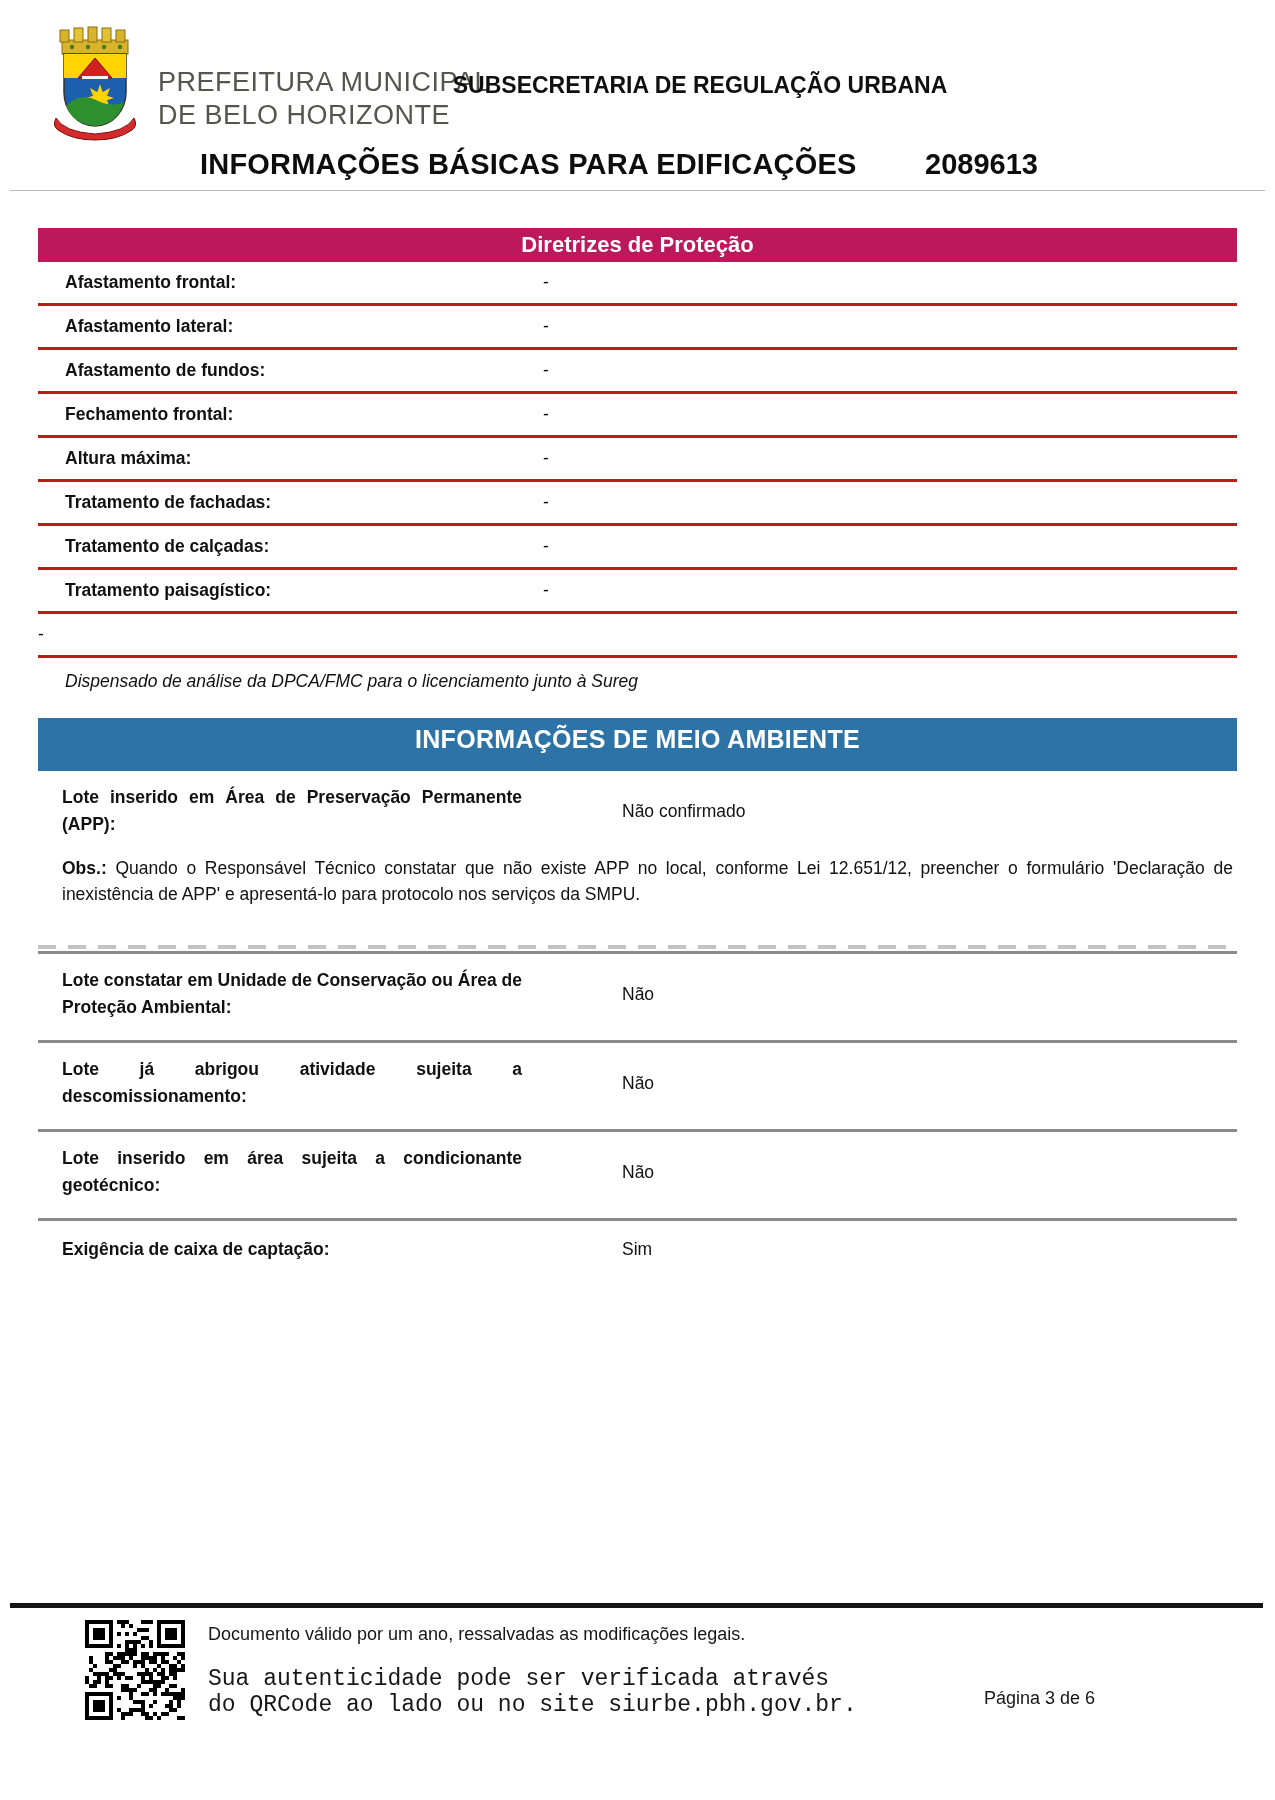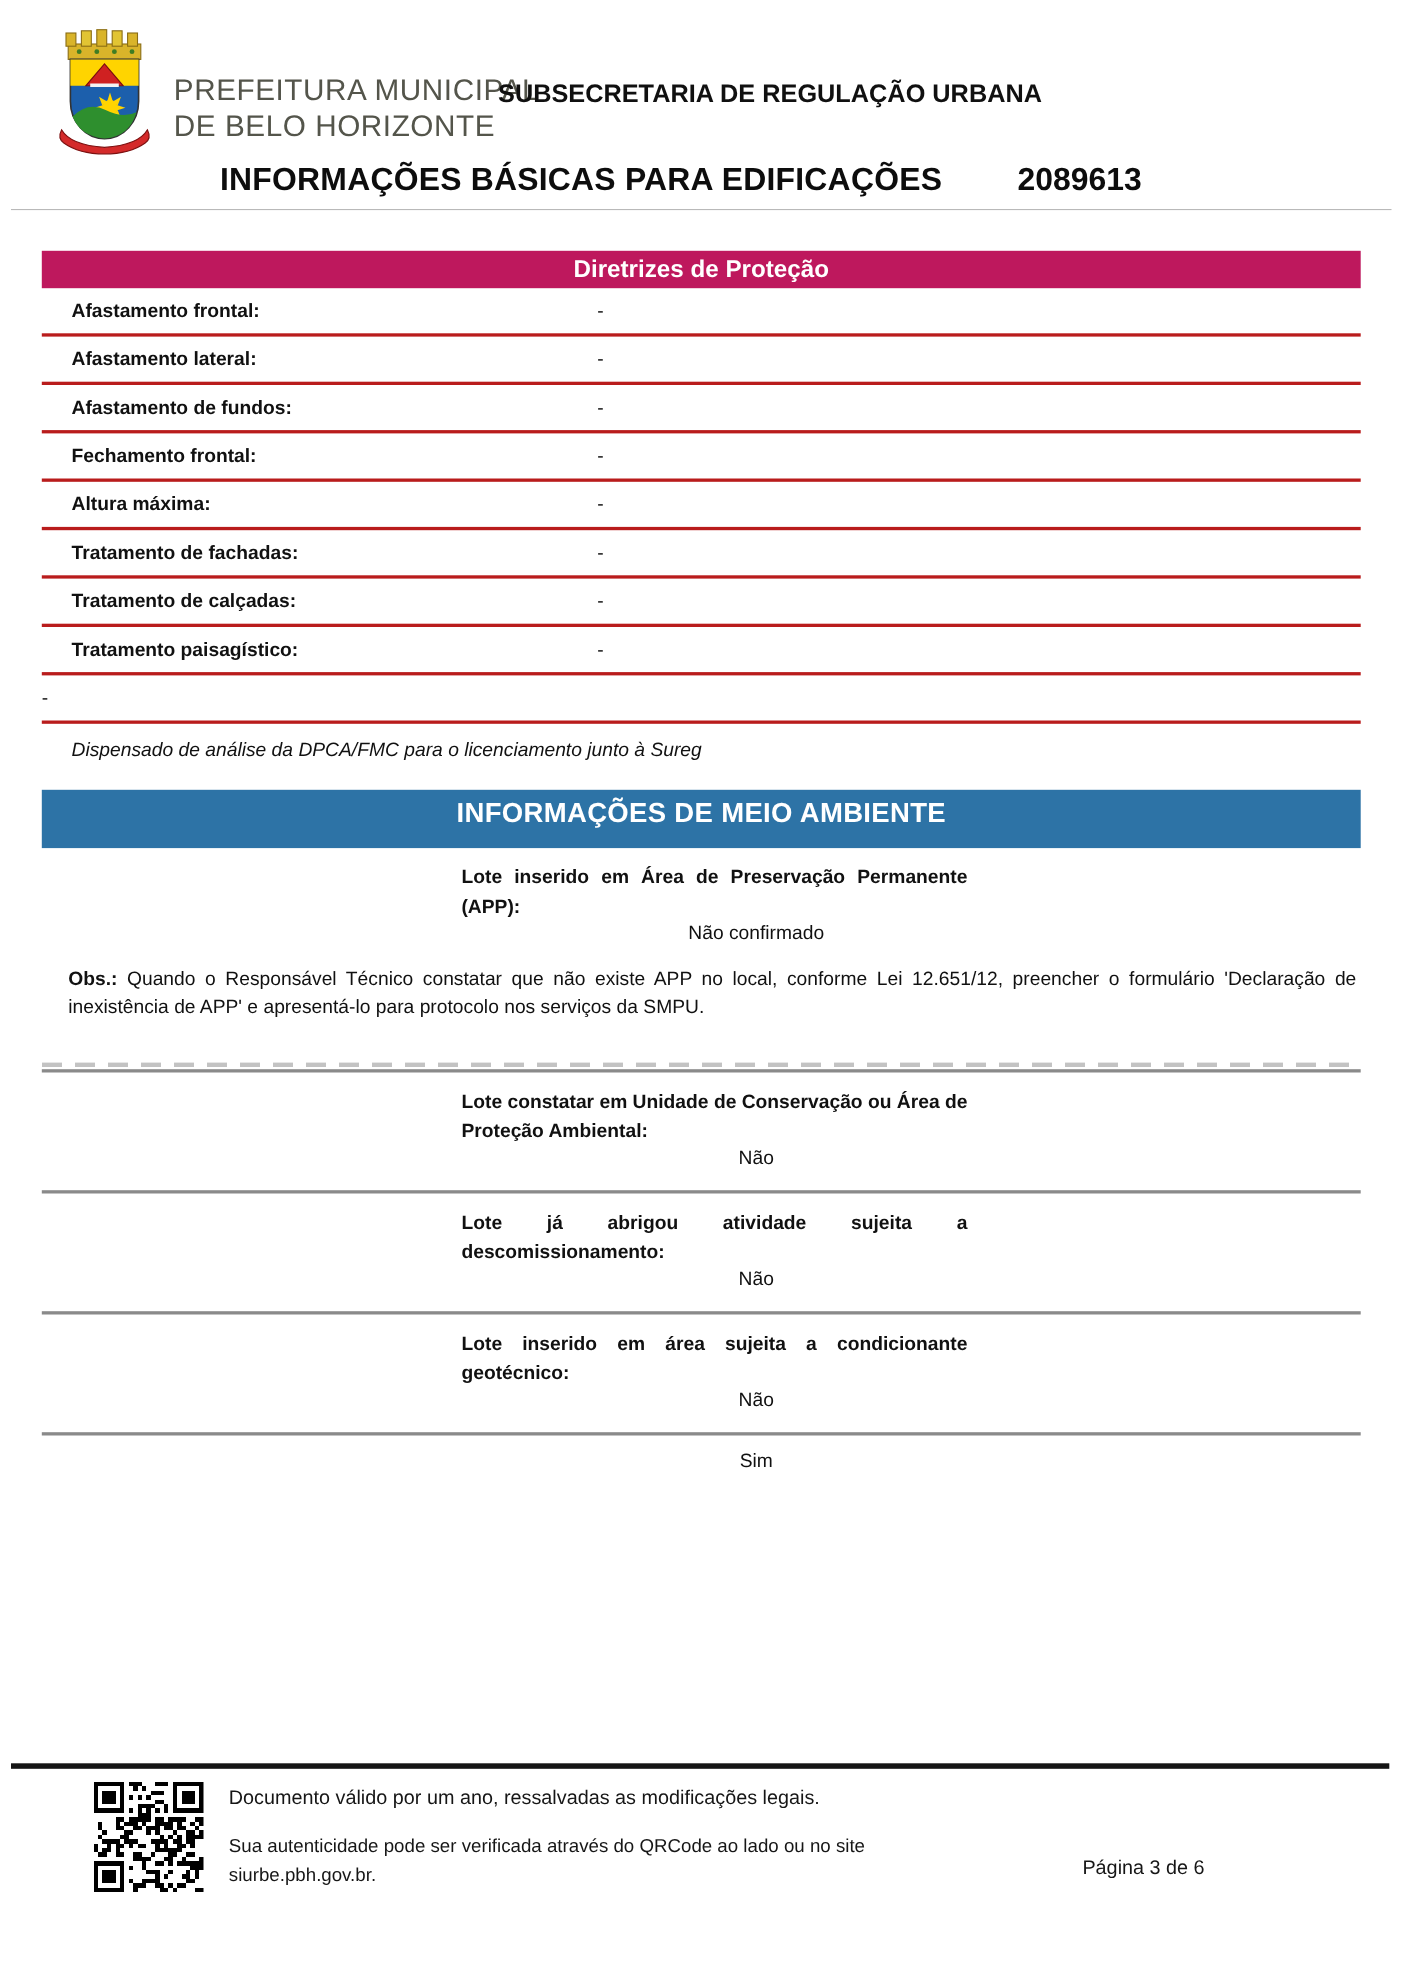--- a/index.html
+++ b/index.html
@@ -64,21 +64,21 @@
   .p-row .p-value{left:0;}
   .p-row .p-value{}
   .p-row .p-value{margin-left:0;}
   .note-row{
     display:flex;align-items:center;height:46px;
     font-size:17.5px;padding-left:27px;font-style:italic;
   }
   .env-band{margin-top:14px;}
   .env-row{
     display:flex;align-items:center;
-    padding:13px 0 13px 0;min-height:30px;flex-direction:column;
+    padding:13px 0 13px 0;min-height:30px;
   }
   .env-label{
     width:460px;padding-left:24px;
     font-size:17.5px;font-weight:bold;line-height:27px;
     text-align:justify;
   }
   .env-value{
     margin-left:100px;font-size:17.5px;
   }
   .obs{
@@ -98,21 +98,21 @@
   .footer{position:absolute;left:0;right:0;top:1600px;height:200px;}
   .footer-rule{
     position:absolute;left:10px;right:12px;top:3px;height:5px;background:#151515;
   }
   .qr{position:absolute;left:85px;top:20px;width:100px;height:100px;}
   .foot-line1{
     position:absolute;left:208px;top:24px;font-size:18px;color:#161616;
   }
   .foot-line2{
     position:absolute;left:208px;top:66px;width:660px;
-    font-size:17px;line-height:26px;color:#161616;
+    font-size:23px;line-height:26px;color:#161616;font-family:Liberation Mono, monospace;
   }
   .page-num{
     position:absolute;left:984px;top:88px;font-size:18px;color:#161616;
   }
 </style>
 </head>
 <body>
 
 <div class="page">
 
@@ -235,20 +235,21 @@
     </div>
     <div class="env-divider"></div>
 
     <div class="env-row">
       <div class="env-label">Lote inserido em área sujeita a condicionante geotécnico:</div>
       <div class="env-value">Não</div>
     </div>
     <div class="env-divider"></div>
 
     <div class="env-row">
+      <div class="env-label">Exigência de caixa de captação:</div>
       <div class="env-value">Sim</div>
     </div>
   </div>
 
   <div class="footer">
     <div class="footer-rule"></div>
     <svg class="qr" id="qr-svg" viewBox="0 0 25 25" xmlns="http://www.w3.org/2000/svg" shape-rendering="crispEdges">
         <rect x="0" y="0" width="25" height="25" fill="#fff"></rect>
         <rect x="0" y="0" width="1" height="1" fill="#000"></rect>
         <rect x="1" y="0" width="1" height="1" fill="#000"></rect>

